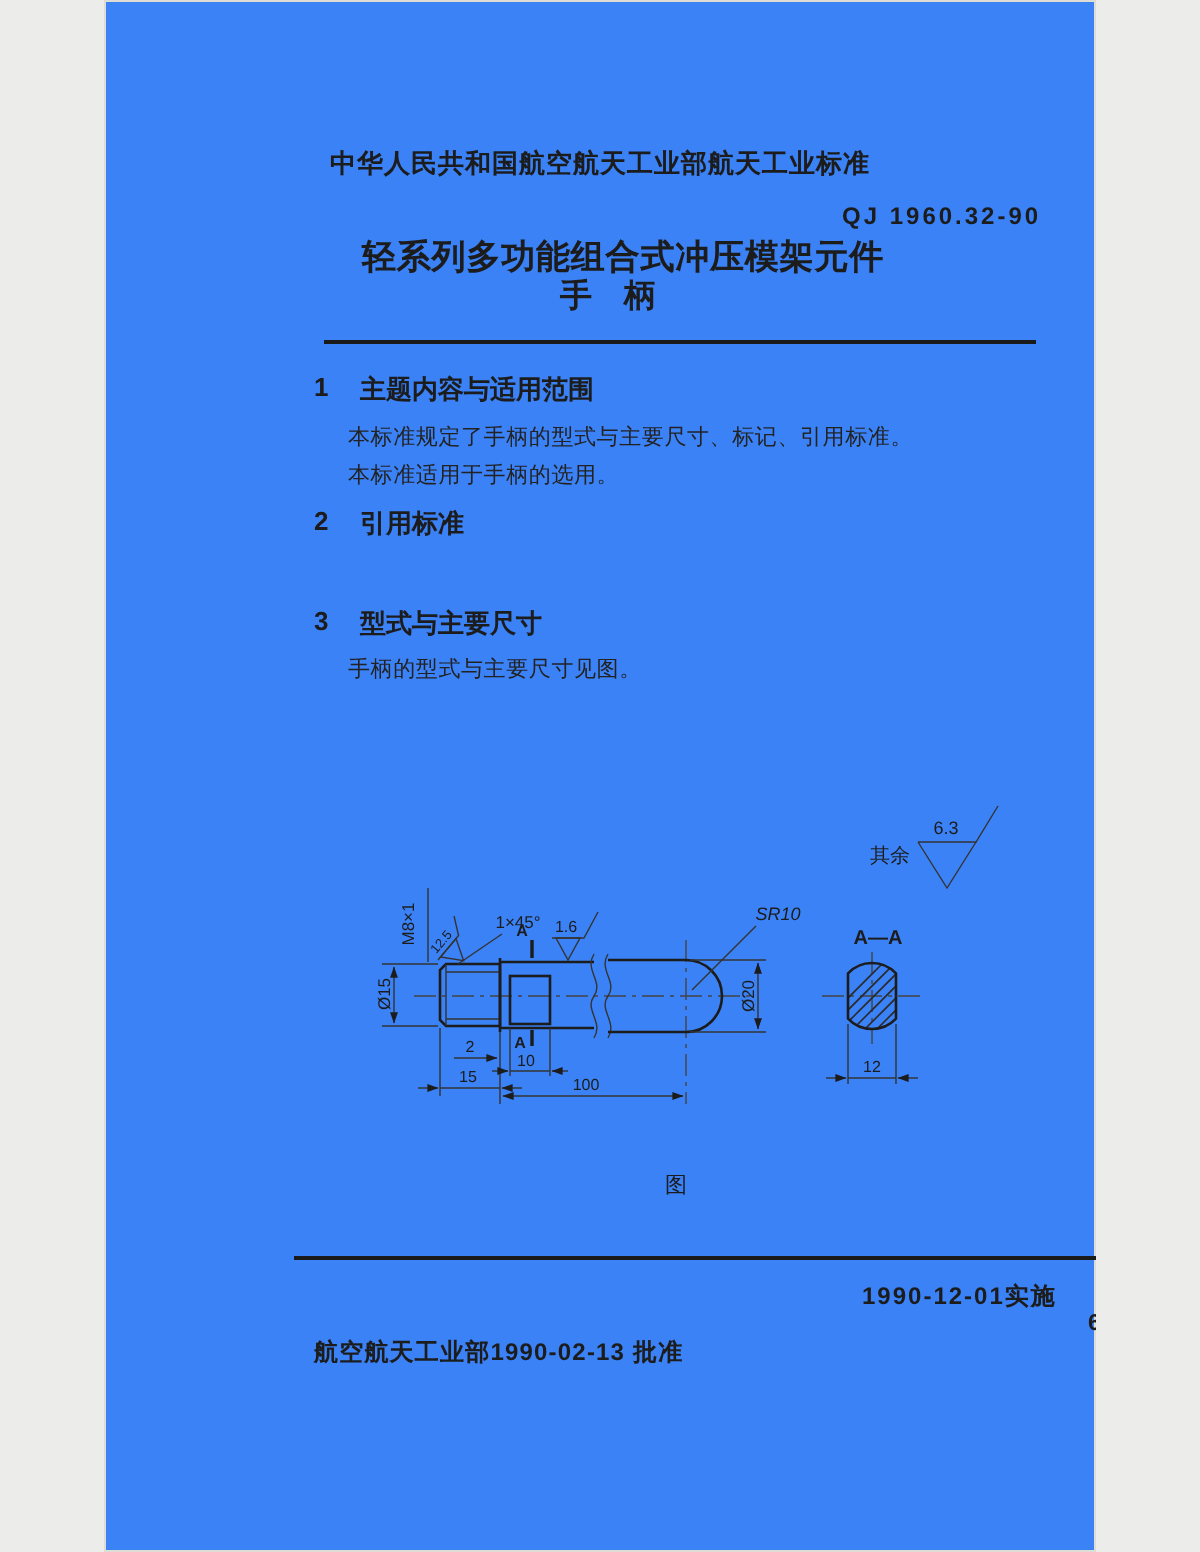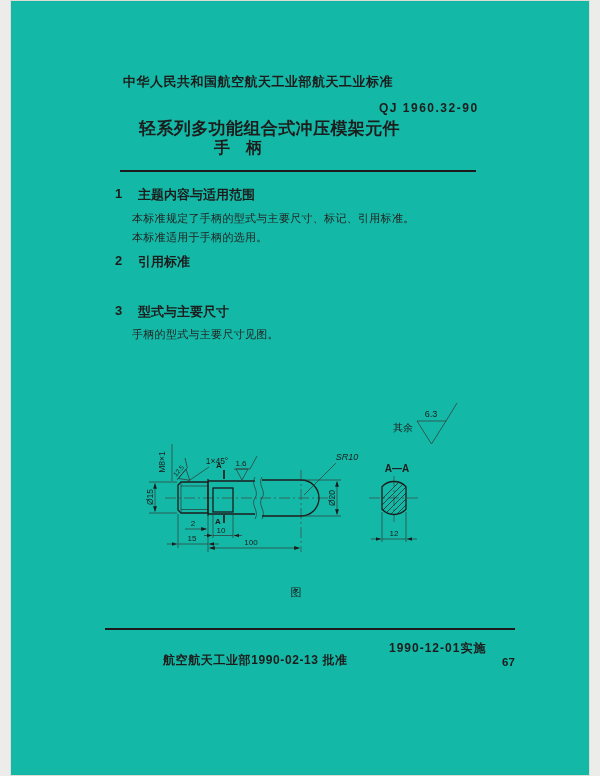--- a/index.html
+++ b/index.html
@@ -1,26 +1,26 @@
 <!DOCTYPE html>
 <html><head>
 <meta charset="utf-8">
 <style>
   html,body{margin:0;padding:0;background:#ececea;}
   .page{
-    position:relative;width:580px;height:776px;margin:0 auto;
-    background:#14b8a6;overflow:hidden;color:#1c1c1c;
+    position:relative;width:496px;height:776px;margin:0 auto;
+    background:#3b82f6;overflow:hidden;color:#1c1c1c;
     box-shadow:inset 0 0 0 1px #ddddd6;
     font-family:"Liberation Sans",sans-serif;
   }
   .abs{position:absolute;white-space:nowrap;}
   .org-line{font-size:13px;font-weight:bold;letter-spacing:0.5px;}
   .std-num{font-size:12px;font-weight:bold;letter-spacing:1.5px;font-family:"Liberation Sans",sans-serif;}
   .title1{font-size:17px;font-weight:bold;letter-spacing:0.4px;}
-  .title2{font-size:16px;font-weight:bold;}
+  .title2{font-size:16px;font-weight:bold;margin-left:24px;}
   .rule{background:#1a1a1a;}
   .sec-head{font-size:13px;font-weight:bold;display:flex;}
   .sec-num{width:23px;}
   .body-text{font-size:11px;font-family:"Liberation Serif",serif;color:#222;letter-spacing:0.3px;}
   .footer-text{font-size:12px;font-weight:bold;letter-spacing:0.6px;}
   .page-num{font-size:11.5px;font-weight:bold;margin-left:36px;}
   svg text{font-family:"Liberation Sans",sans-serif;fill:#1c1c1c;}
   .ln{stroke:#1c1c1c;stroke-width:1.3;fill:none;}
   .thin{stroke:#333;stroke-width:0.7;fill:none;}
   .cl{stroke:#444;stroke-width:0.7;fill:none;stroke-dasharray:11 3 2 3;}
@@ -207,19 +207,19 @@
         <line class="thin" x1="266" y1="139" x2="276" y2="139" marker-end="url(#arw)"></line>
         <line class="thin" x1="312" y1="139" x2="302" y2="139" marker-end="url(#arw)"></line>
       </g>
     </g>
 
     <text x="191" y="196" text-anchor="middle" font-size="11">图</text>
   </svg>
 
   <div class="abs rule" style="left:95px;top:628px;width:410px;height:2px;"></div>
 
-  <div class="abs footer-text" style="left:105px;top:652px;margin-left:48px;">航空航天工业部1990-02-13 批准</div>
+  <div class="abs footer-text" style="left:105px;top:668px;">航空航天工业部1990-02-13 批准</div>
 
   <div class="abs footer-text" style="left:379px;top:640px;letter-spacing:1px;">1990-12-01实施</div>
 
   <div class="abs page-num" style="left:456px;top:656px;">67</div>
 
 </div>
 
 </body></html>

